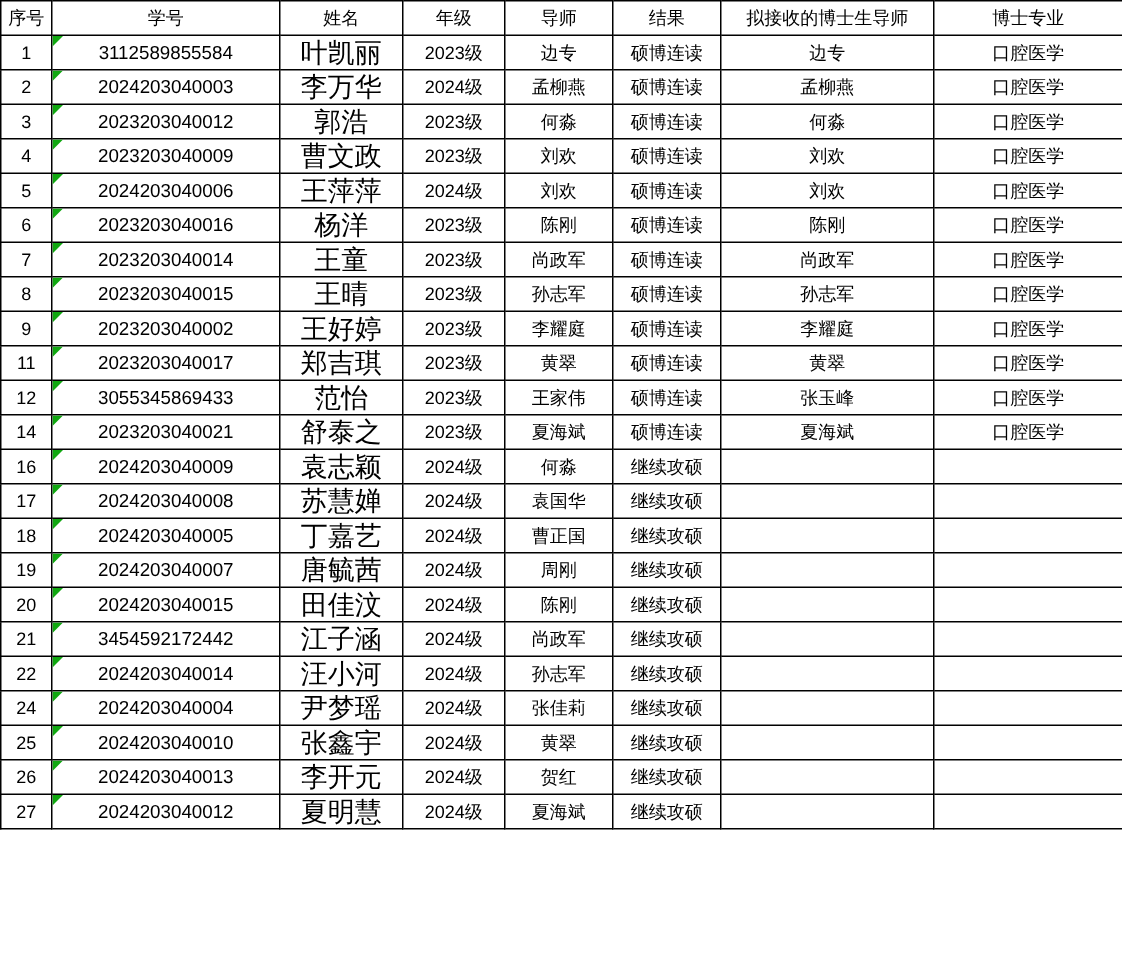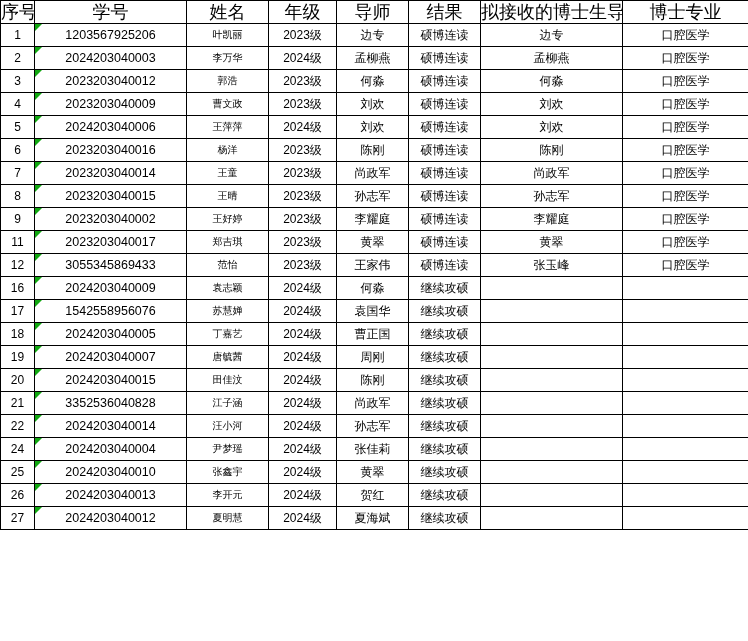--- a/index.html
+++ b/index.html
@@ -30,21 +30,21 @@
     height: 22px;
     line-height: 20px;
     text-align: center;
     vertical-align: middle;
     overflow: hidden;
     white-space: nowrap;
     font-weight: normal;
   }
   thead td {
     font-weight: bold;
-    font-size: 18px;
+    font-size: 12px;
     height: 24px;
   }
   
   col.c0 { width: 34px; }
   col.c1 { width: 152px; }
   col.c2 { width: 82px; }
   col.c3 { width: 68px; }
   col.c4 { width: 72px; }
   col.c5 { width: 72px; }
   col.c6 { width: 142px; }
@@ -59,21 +59,21 @@
     position: absolute;
     left: 0;
     top: 0;
     width: 0;
     height: 0;
     border-top: 7px solid #11a811;
     border-right: 7px solid transparent;
   }
   .num { font-size: 12px; }
   .id { font-size: 12.5px; letter-spacing: 0px; }
-  .name { font-size: 10px; }
+  .name { font-size: 18px; }
 </style>
 </head>
 <body>
 
 <div id="sheet">
   <table class="grid">
     <colgroup>
       <col class="c0">
         <col class="c1">
         <col class="c2">
@@ -91,21 +91,21 @@
         <td>年级</td>
         <td>导师</td>
         <td>结果</td>
         <td>拟接收的博士生导师</td>
         <td>博士专业</td>
       </tr>
     </thead>
     <tbody>
         <tr>
           <td class="num">1</td>
-          <td class="id cell-mark">1203567925206</td>
+          <td class="id cell-mark">3112589855584</td>
           <td class="name">叶凯丽</td>
           <td class="">2023级</td>
           <td class="">边专</td>
           <td class="">硕博连读</td>
           <td class="">边专</td>
           <td class="">口腔医学</td>
         </tr>
         <tr>
           <td class="num">2</td>
           <td class="id cell-mark">2024203040003</td>
@@ -200,32 +200,42 @@
           <td class="num">12</td>
           <td class="id cell-mark">3055345869433</td>
           <td class="name">范怡</td>
           <td class="">2023级</td>
           <td class="">王家伟</td>
           <td class="">硕博连读</td>
           <td class="">张玉峰</td>
           <td class="">口腔医学</td>
         </tr>
         <tr>
+          <td class="num">14</td>
+          <td class="id cell-mark">2023203040021</td>
+          <td class="name">舒泰之</td>
+          <td class="">2023级</td>
+          <td class="">夏海斌</td>
+          <td class="">硕博连读</td>
+          <td class="">夏海斌</td>
+          <td class="">口腔医学</td>
+        </tr>
+        <tr>
           <td class="num">16</td>
           <td class="id cell-mark">2024203040009</td>
           <td class="name">袁志颖</td>
           <td class="">2024级</td>
           <td class="">何淼</td>
           <td class="">继续攻硕</td>
           <td class=""></td>
           <td class=""></td>
         </tr>
         <tr>
           <td class="num">17</td>
-          <td class="id cell-mark">1542558956076</td>
+          <td class="id cell-mark">2024203040008</td>
           <td class="name">苏慧婵</td>
           <td class="">2024级</td>
           <td class="">袁国华</td>
           <td class="">继续攻硕</td>
           <td class=""></td>
           <td class=""></td>
         </tr>
         <tr>
           <td class="num">18</td>
           <td class="id cell-mark">2024203040005</td>
@@ -251,21 +261,21 @@
           <td class="id cell-mark">2024203040015</td>
           <td class="name">田佳汶</td>
           <td class="">2024级</td>
           <td class="">陈刚</td>
           <td class="">继续攻硕</td>
           <td class=""></td>
           <td class=""></td>
         </tr>
         <tr>
           <td class="num">21</td>
-          <td class="id cell-mark">3352536040828</td>
+          <td class="id cell-mark">3454592172442</td>
           <td class="name">江子涵</td>
           <td class="">2024级</td>
           <td class="">尚政军</td>
           <td class="">继续攻硕</td>
           <td class=""></td>
           <td class=""></td>
         </tr>
         <tr>
           <td class="num">22</td>
           <td class="id cell-mark">2024203040014</td>

